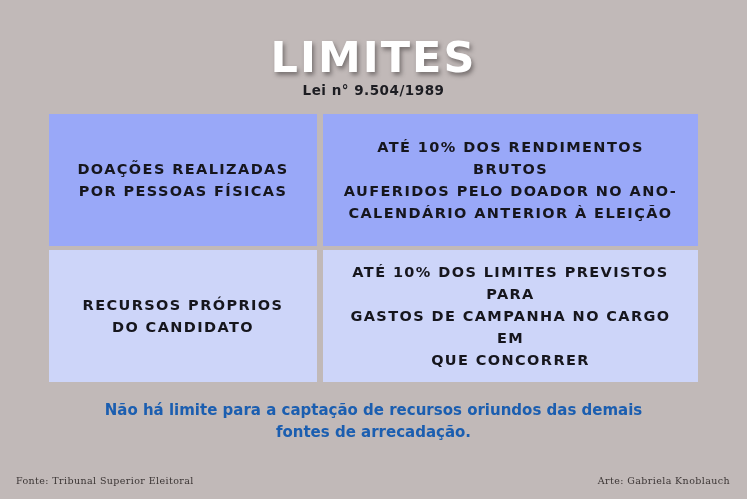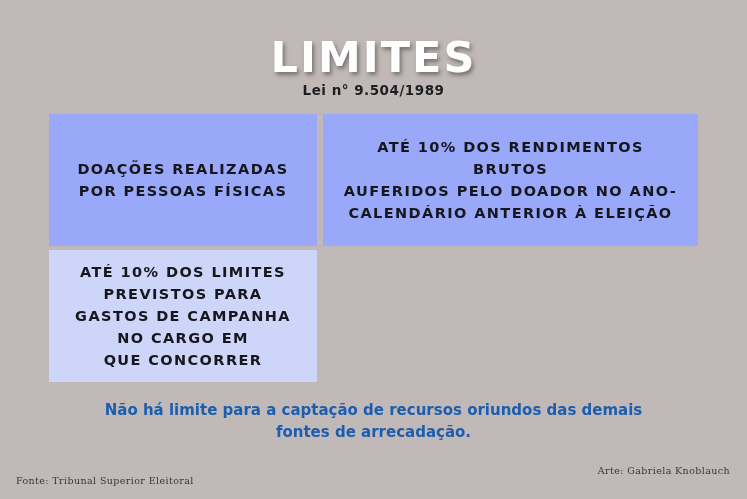--- a/index.html
+++ b/index.html
@@ -101,21 +101,21 @@
     bottom:13px;
     font-family:"DejaVu Serif",serif;
     font-size:9.5px;
     letter-spacing:0.4px;
     color:var(--footer-text);
     margin-top:10px;
   }
   .footer-credit{
     position:absolute;
     right:17px;
-    bottom:23px;
+    bottom:13px;
     font-family:"DejaVu Serif",serif;
     font-size:9.5px;
     letter-spacing:0.4px;
     color:var(--footer-text);
   }
 </style>
 </head>
 <body>
 
 <div class="canvas">
@@ -130,20 +130,24 @@
       <span class="card-label">DOAÇÕES REALIZADAS
 POR PESSOAS FÍSICAS</span>
     </div>
 
     <div class="card top">
       <span class="card-label">ATÉ 10% DOS RENDIMENTOS BRUTOS
 AUFERIDOS PELO DOADOR NO ANO-
 CALENDÁRIO ANTERIOR À ELEIÇÃO</span>
     </div>
 
+    <div class="card bottom">
+      <span class="card-label">RECURSOS PRÓPRIOS
+DO CANDIDATO</span>
+    </div>
 
     <div class="card bottom">
       <span class="card-label">ATÉ 10% DOS LIMITES PREVISTOS PARA
 GASTOS DE CAMPANHA NO CARGO EM
 QUE CONCORRER</span>
     </div>
 
   </div>
 
   <div class="note">Não há limite para a captação de recursos oriundos das demais

